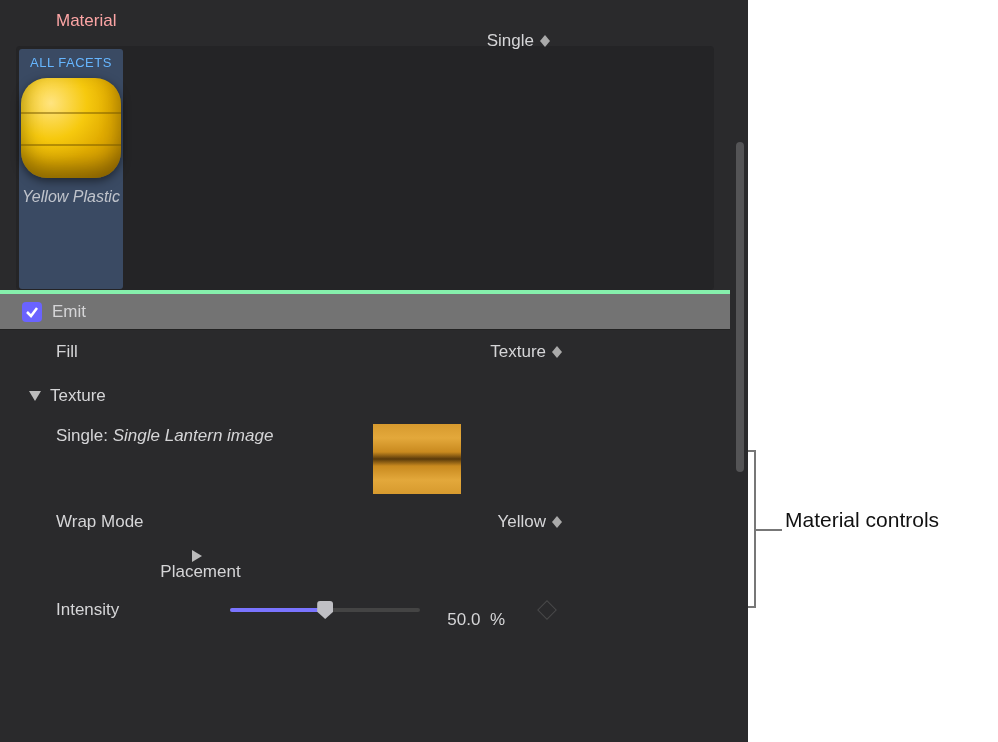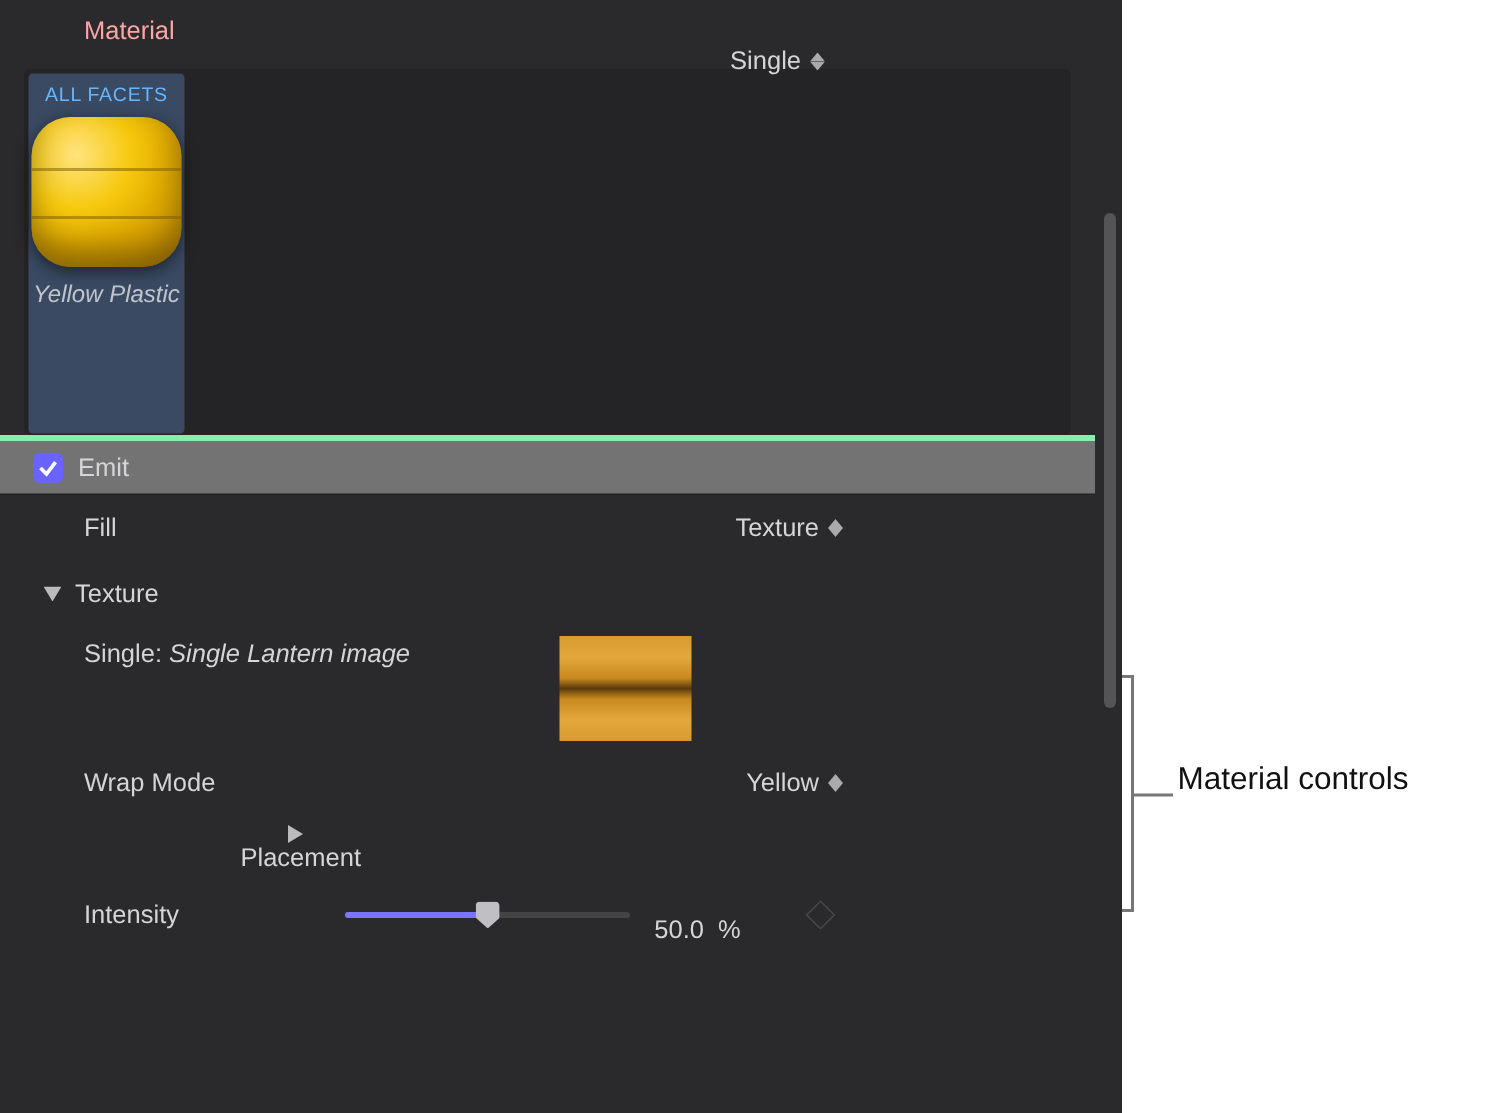--- a/index.html
+++ b/index.html
@@ -139,21 +139,21 @@
     .slider .fill {
       position:absolute; left:0; top:50%; height:4px; transform:translateY(-50%);
       background:#7a74ff; border-radius:2px;
     }
     .slider .thumb {
       position:absolute; top:50%; transform:translate(-50%,-50%);
       width:16px; height:18px;
       background:#bfbfc4; border-radius:3px 3px 5px 5px;
       clip-path: polygon(0 0, 100% 0, 100% 60%, 50% 100%, 0 60%);
     }
-    .value-num { min-width:80px; text-align:left;margin-top:20px; }
+    .value-num { min-width:80px; text-align:center;margin-top:20px; }
     .kf {
       width:14px; height:14px; transform:rotate(45deg);
       border:1.5px solid #555; margin-left:24px; opacity:0.7;
     }
     .row-slider .rcontrol { justify-content:flex-start; padding-left:0; padding-right: 40px;}
     .row-slider .rlabel { flex:0 0 30%; }
     .row-slider .rcontrol { flex:0 0 70%; }
     .scrollbar {
       position:absolute; right:4px; top:142px; width:8px; height:330px;
       background:#545456; border-radius:4px;

